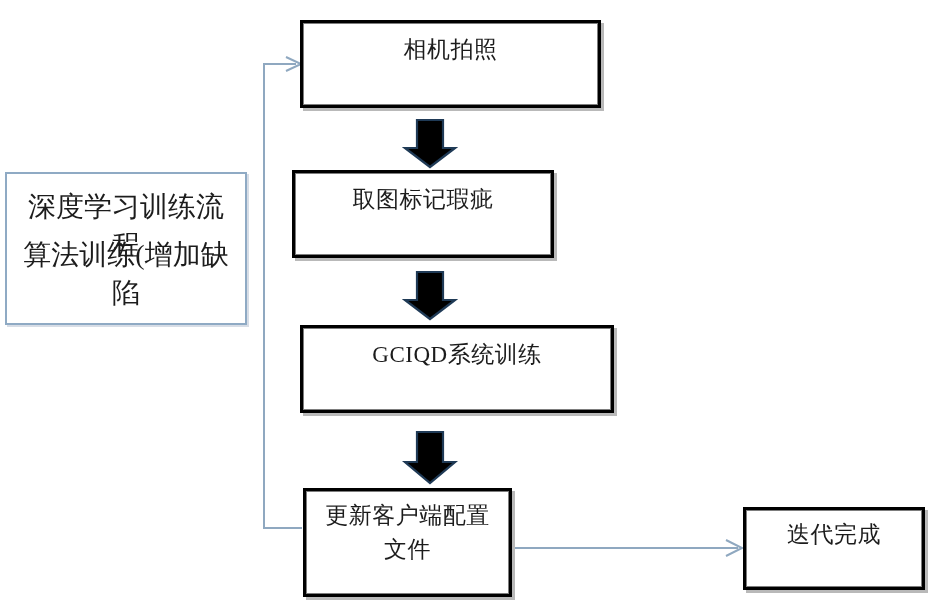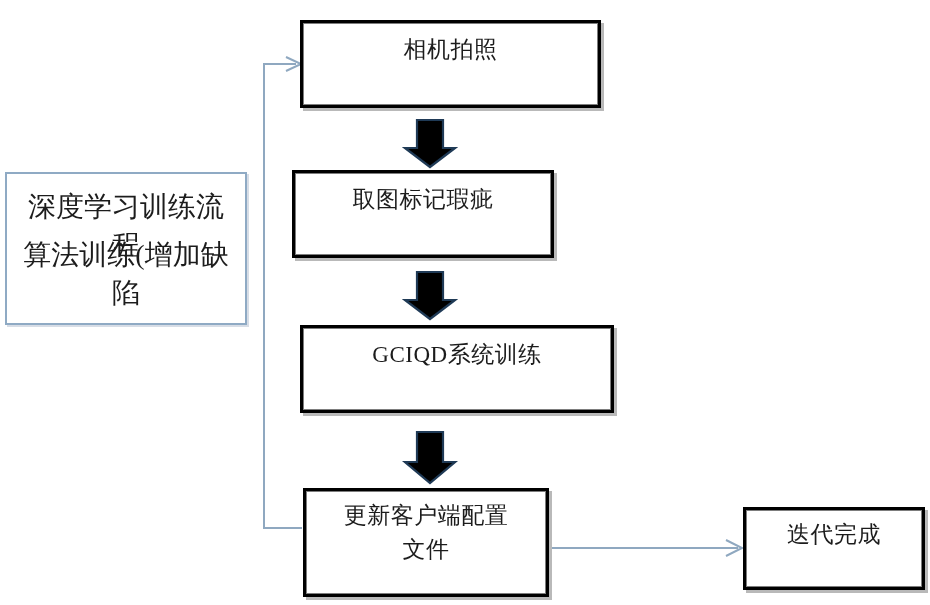--- a/index.html
+++ b/index.html
@@ -135,21 +135,21 @@
   <div class="proc-box" style="left:292px; top:170px; width:262px; height:88px;">
     <div class="inner-rule"></div>
     <div class="proc-label">取图标记瑕疵</div>
   </div>
 
   <div class="proc-box" style="left:300px; top:325px; width:314px; height:88px;">
     <div class="inner-rule"></div>
     <div class="proc-label">GCIQD系统训练</div>
   </div>
 
-  <div class="proc-box" style="left:303px; top:488px; width:246px; height:109px;">
+  <div class="proc-box" style="left:303px; top:488px; width:209px; height:109px;">
     <div class="inner-rule"></div>
     <div class="proc-label" style="top:8px;">更新客户端配置
 文件</div>
   </div>
 
 
   <div class="proc-box" style="left:743px; top:507px; width:182px; height:83px;">
     <div class="inner-rule"></div>
     <div class="proc-label" style="top:8px;">迭代完成</div>
   </div>

